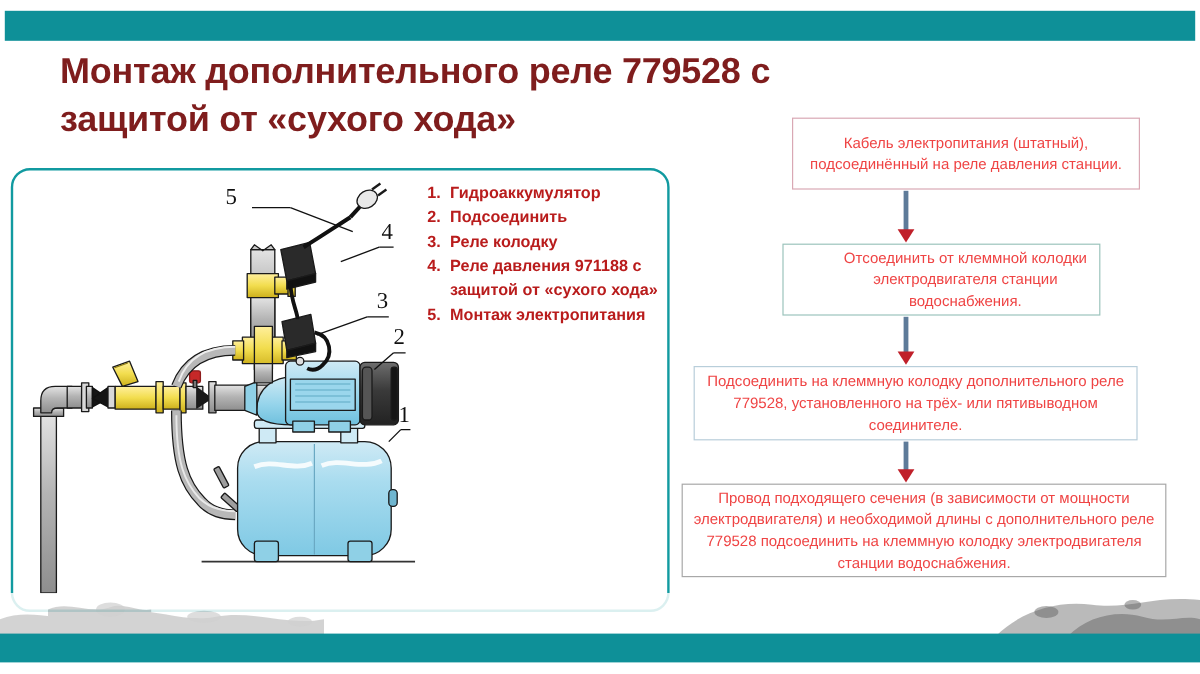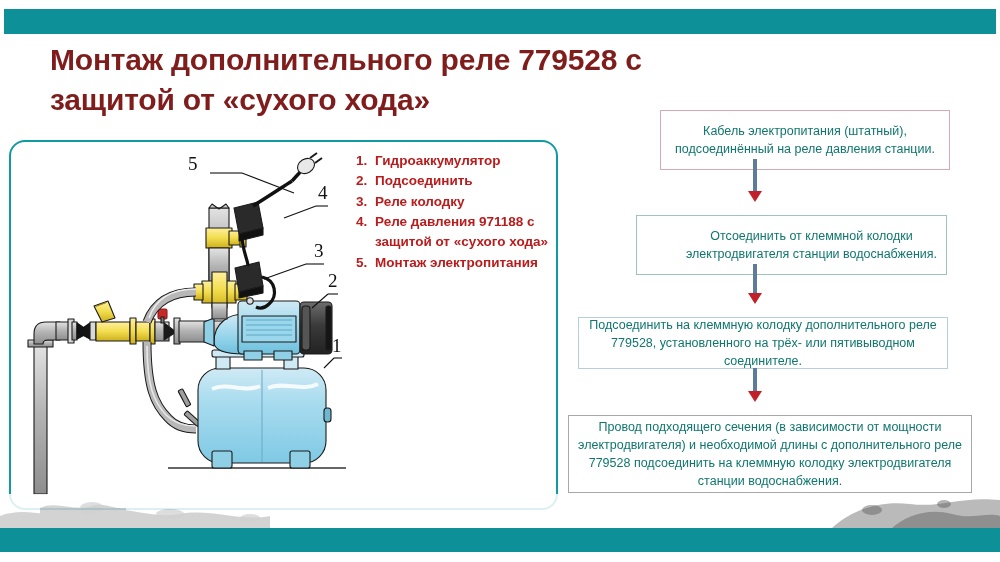--- a/index.html
+++ b/index.html
@@ -108,33 +108,32 @@
   }
   .illus svg { display: block; }
 
   
   .flow { position: absolute; left: 0; top: 0; width: 1000px; height: 562px; }
 
   .fbox {
     position: absolute;
     box-sizing: border-box;
     background: #ffffff;
-    color: #0f766e;
+    color: #ef4444;
     font-size: 12.5px;
     line-height: 1.46;
     text-align: center;
     display: flex;
     align-items: center;
     justify-content: center;
     padding: 4px 8px;
-    margin-top: 12px;
   }
   .fbox-1 { left: 660px; top: 98px; width: 290px; height: 60px; border: 1.5px solid #D9A8B4; }
-  .fbox-2 { left: 636px; top: 203px; width: 311px; height: 60px; border: 1.5px solid #9CC4BC; padding-left: 48px; }
-  .fbox-3 { left: 578px; top: 305px; width: 370px; height: 52px; border: 1.5px solid #B8CEDA; }
+  .fbox-2 { left: 652px; top: 203px; width: 265px; height: 60px; border: 1.5px solid #9CC4BC; padding-left: 48px; }
+  .fbox-3 { left: 578px; top: 305px; width: 370px; height: 62px; border: 1.5px solid #B8CEDA; }
   .fbox-4 { left: 568px; top: 403px; width: 404px; height: 78px; border: 1.5px solid #A8A8A8; }
 
   .arrow {
     position: absolute;
     width: 14px;
   }
   .arrow .shaft {
     position: absolute;
     left: 5px;
     top: 0;

